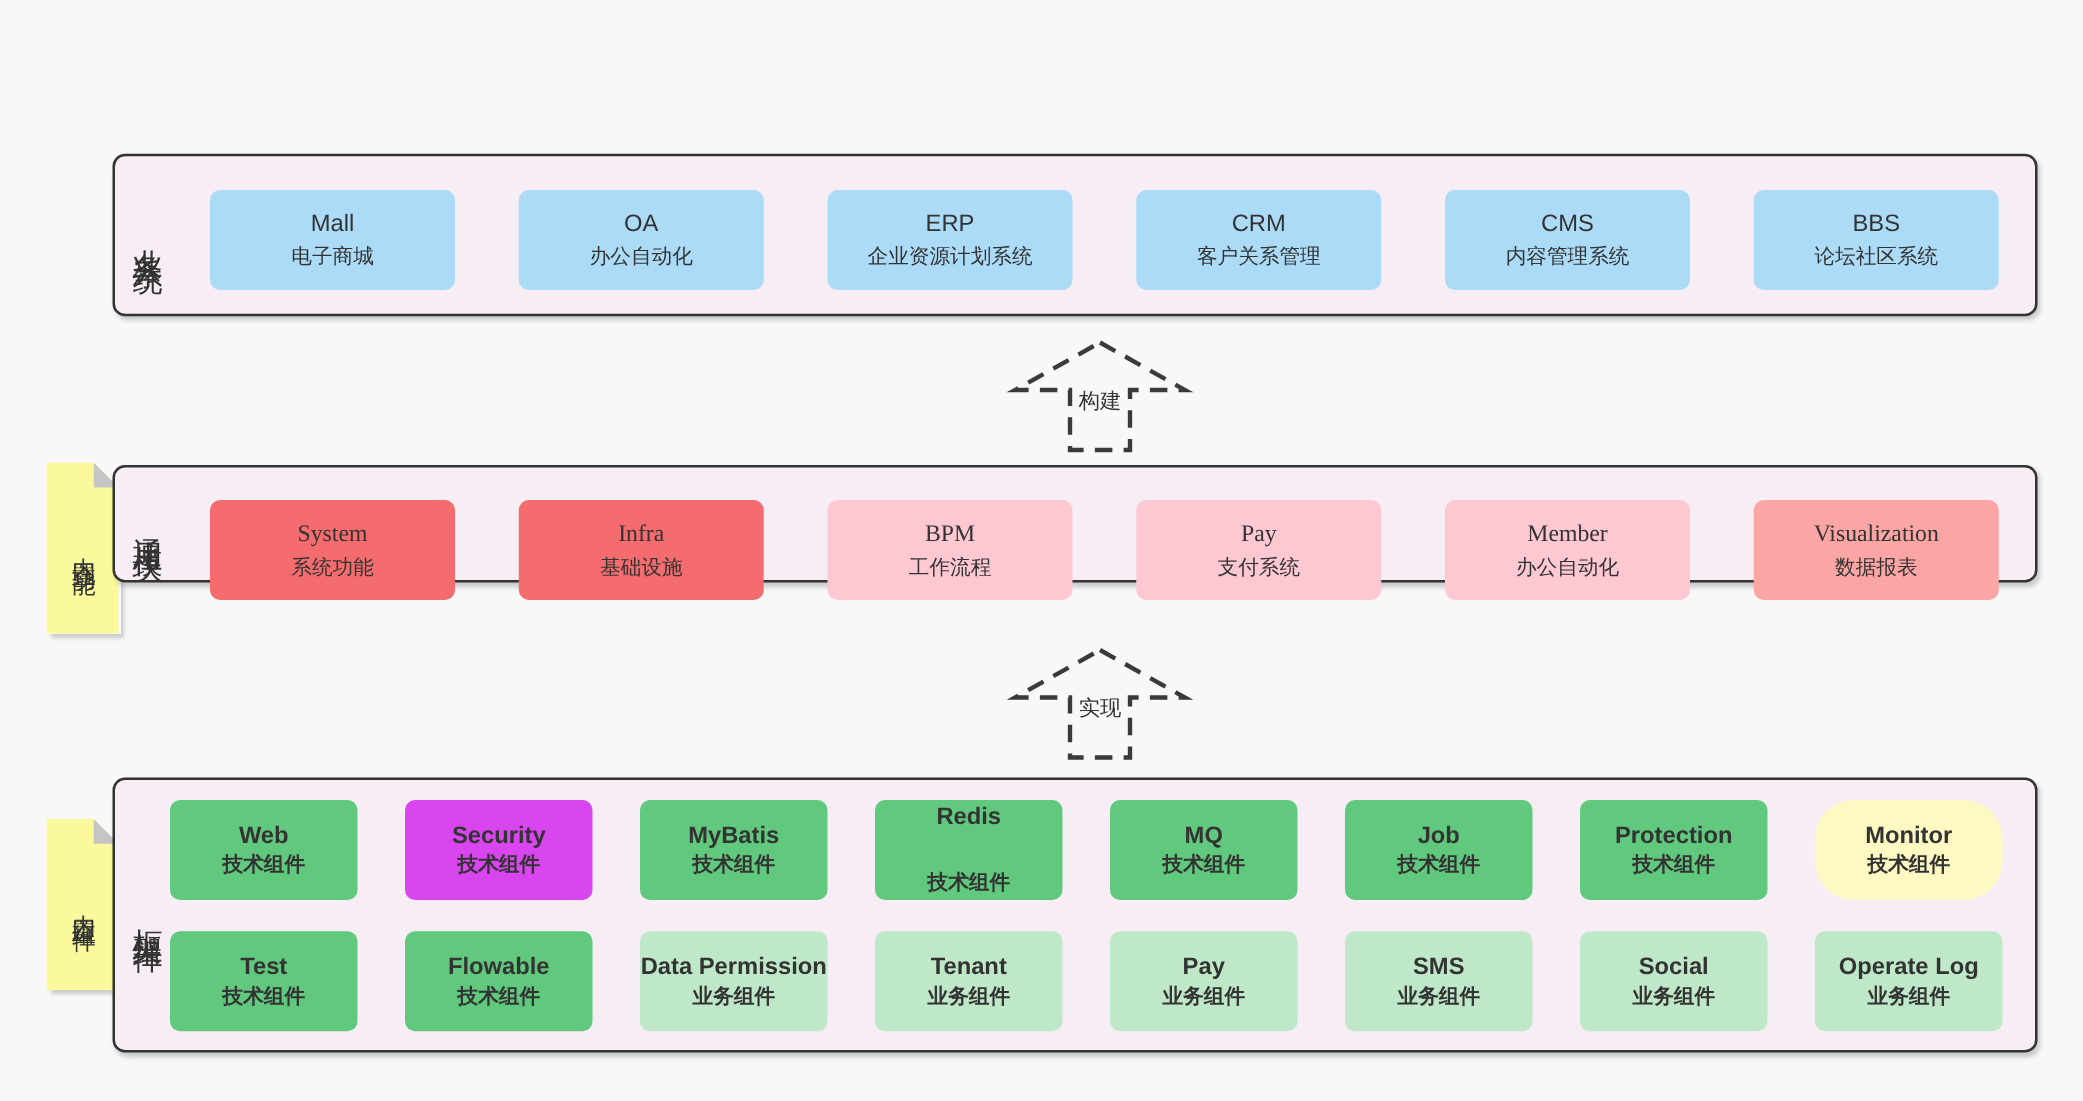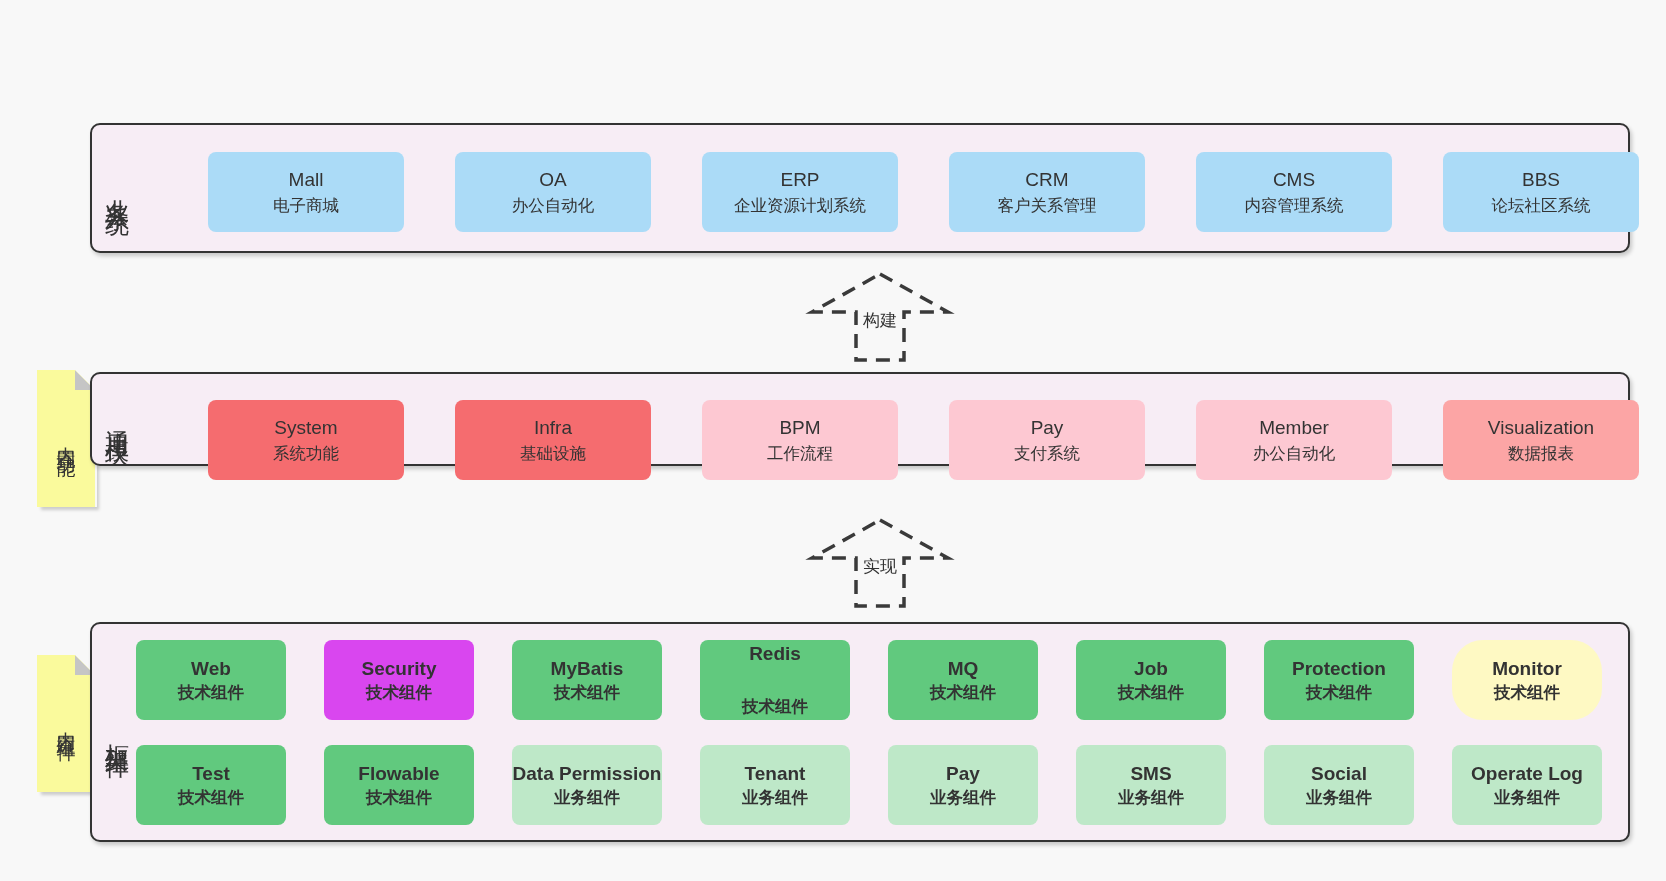--- a/index.html
+++ b/index.html
@@ -13,36 +13,36 @@
 
   
   .band{
     position:absolute;left:90px;width:1540px;
     background:#f7edf5;
     border:2px solid #333;border-radius:10px;
     box-shadow:2px 3px 4px rgba(0,0,0,.20);
     z-index:1;box-sizing:border-box;
   }
   .band-business{top:123px;height:130px;}
-  .band-modules{top:372px;height:94px;}
+  .band-modules{top:372px;height:94px;font-family:Liberation Serif, serif;}
   .band-components{top:622px;height:220px;}
 
   .band-label{
     position:absolute;left:8px;top:0;bottom:0;width:34px;
     display:flex;align-items:center;justify-content:center;
     font-size:24px;line-height:1;
   }
   .v-text{
     writing-mode:vertical-rl;text-orientation:upright;
     letter-spacing:4px;white-space:nowrap;
   }
 
   .rows{position:absolute;inset:0;}
   .row{position:absolute;display:flex;}
-  .band-6 .row{left:76px;top:27px;gap:51px;margin-left:40px;}
+  .band-6 .row{left:76px;top:27px;gap:51px;}
   .band-modules.band-6 .row{top:26px;}
   .band-8 .row{left:44px;gap:38px;font-weight:bold;}
   .band-8 .row:nth-child(1){top:16px;}
   .band-8 .row:nth-child(2){top:121px;}
 
   .box{
     height:80px;border-radius:8px;
     display:flex;flex-direction:column;justify-content:center;
     text-align:center;line-height:1.45;
   }

